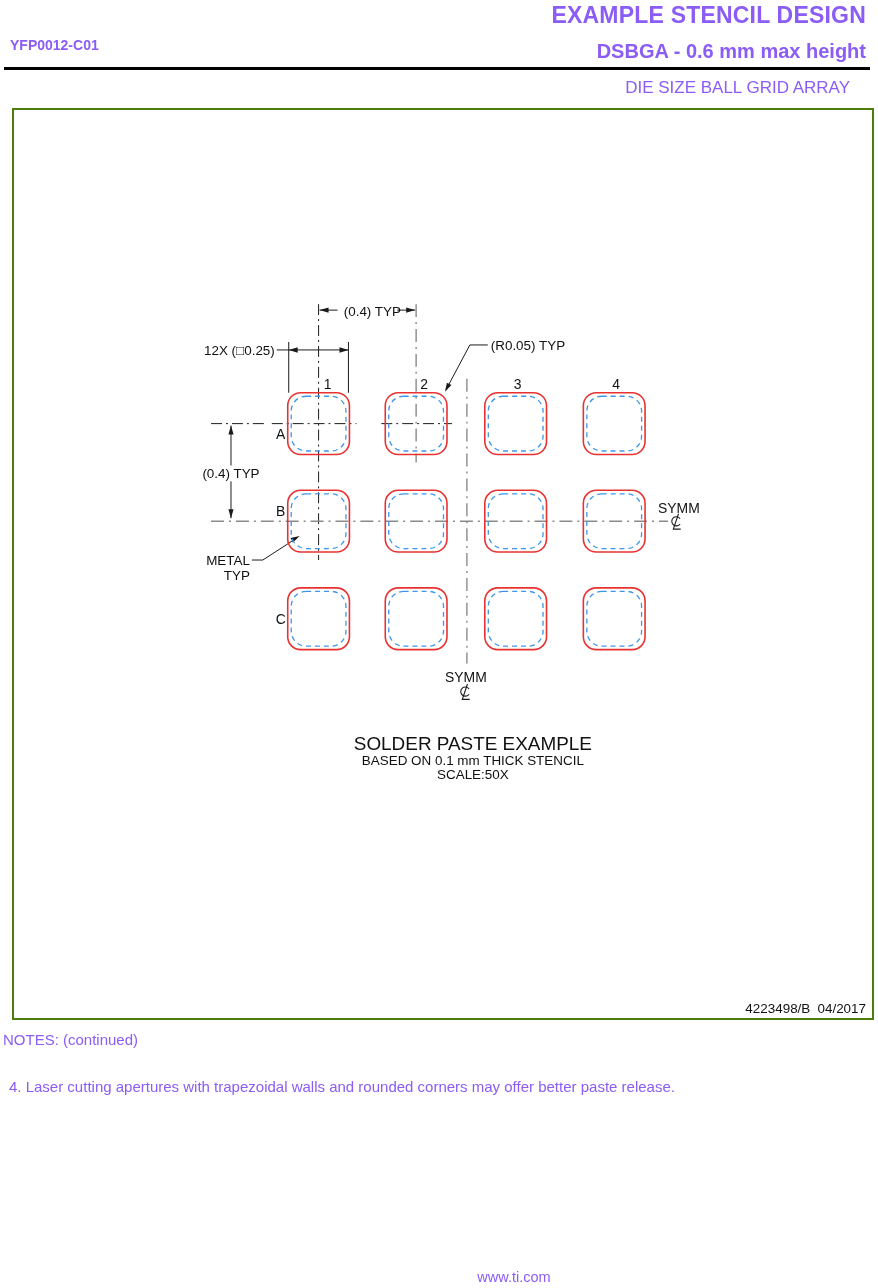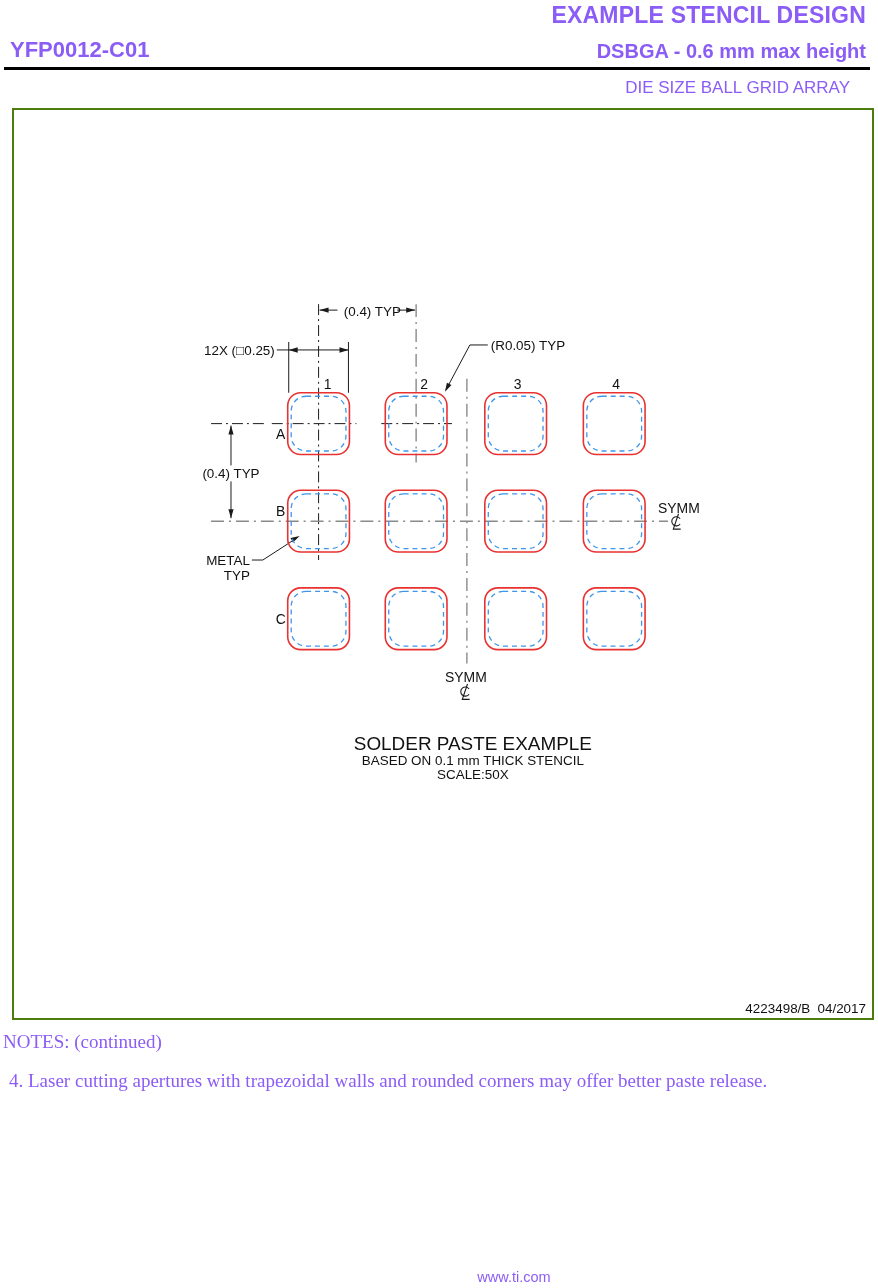--- a/index.html
+++ b/index.html
@@ -1,37 +1,37 @@
 <!DOCTYPE html>
 <html style="--red: #e73231; --blue: #3e95ea; --sym: #8a8a8a; --cl: #1a1a1a;"><head>
 <meta charset="utf-8">
 <style>
   html,body{margin:0;padding:0;background:#fff;}
   .page{position:relative;width:878px;height:1288px;background:#fff;overflow:hidden;
         font-family:"Liberation Sans","DejaVu Sans",sans-serif;color:#8b5cf6;}
   .hdr-title{position:absolute;top:2px;right:12px;font-size:23px;font-weight:bold;letter-spacing:.2px;}
-  .hdr-part{position:absolute;top:37px;left:10px;font-size:22px;font-weight:bold;}
+  .hdr-part{position:absolute;top:37px;left:10px;font-size:14px;font-weight:bold;}
   .hdr-pkg{position:absolute;top:40px;right:12px;font-size:20px;font-weight:bold;}
   .hdr-rule{position:absolute;top:67px;left:4px;width:866px;height:3px;background:#000;}
   .hdr-family{position:absolute;top:78px;right:28px;font-size:17px;}
   .frame{position:absolute;left:12px;top:108px;width:862px;height:912px;
          border:2px solid #4d7c0f;box-sizing:border-box;}
   .frame svg{position:absolute;left:0;top:0;width:100%;height:100%;}
   svg text{fill:#111;font-family:"Liberation Sans","DejaVu Sans",sans-serif;font-size:13.5px;}
   svg text.big{font-size:19px;}
   svg text.lbl{font-size:14px;}
   .cl{stroke:var(--cl,#1a1a1a);stroke-width:1;fill:none;stroke-dasharray:11 4 2 4;}
   .sym{stroke:var(--sym,#8a8a8a);stroke-width:1.4;fill:none;stroke-dasharray:13 5 2 5;}
   .dim{stroke:#1a1a1a;stroke-width:1;fill:none;}
   .arr{fill:#1a1a1a;stroke:none;}
   .pad{stroke:var(--red,#e73231);stroke-width:1.6;fill:none;}
   .ball{stroke:var(--blue,#3e95ea);stroke-width:1.3;fill:none;stroke-dasharray:5 4;}
   .clsym{stroke:#1a1a1a;stroke-width:1.1;fill:none;}
-  .notes{position:absolute;left:3px;top:1031px;font-size:19px;font-family:Liberation Serif, serif;}
-  .notes .note-item{margin-top:17px;padding-left:6px;}
+  .notes{position:absolute;left:3px;top:1031px;font-size:15px;}
+  .notes .note-item{margin-top:30px;padding-left:6px;}
   .footer-url{position:absolute;top:1269px;left:468px;transform:translateX(-50%);font-size:14.5px;margin-left:46px;}
 </style>
 </head>
 <body>
 
 <div class="page">
 
   <div class="hdr-title">EXAMPLE STENCIL DESIGN</div>
   <div class="hdr-part">YFP0012-C01</div>
   <div class="hdr-pkg">DSBGA - 0.6 mm max height</div>

